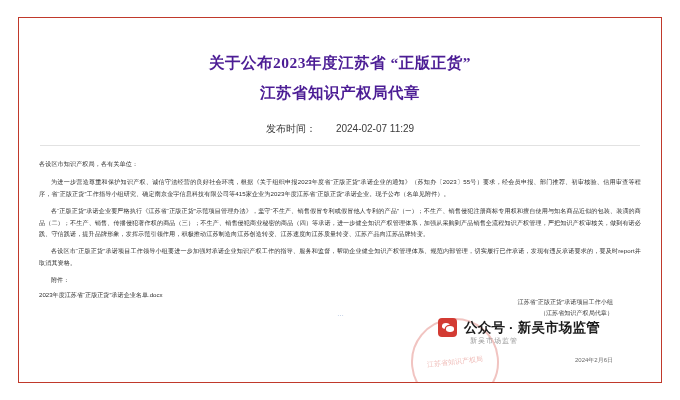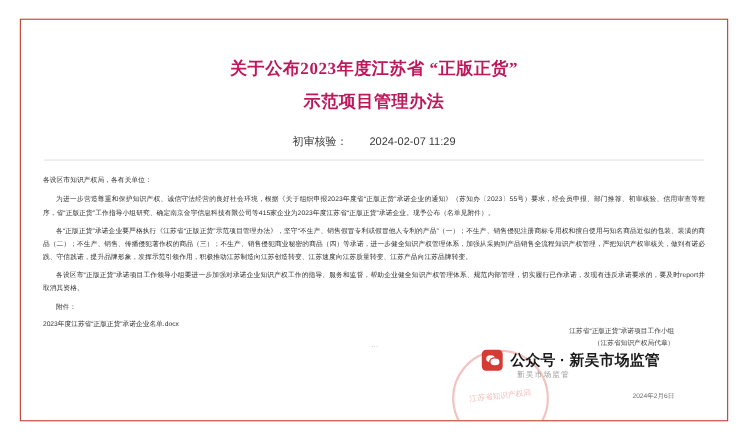--- a/index.html
+++ b/index.html
@@ -40,21 +40,21 @@
     background: #ffffff;
   }
   
   .title-block {
     padding-top: 30px;
     text-align: center;
   }
   .title-line {
     font-family: "Liberation Serif", serif;
     font-weight: bold;
-    color: #be185d;
+    color: #4c1d95;
     font-size: 15.5px;
     letter-spacing: 0.5px;
     line-height: 30px;
   }
   .pub-time {
     margin-top: 14px;
     text-align: center;
     font-size: 10px;
     color: #3a3a3a;
     font-family: "Liberation Sans", sans-serif;
@@ -204,25 +204,25 @@
 </head>
 <body>
 
 <div id="page">
 
   <div id="frame">
     <div class="doc-inner">
 
       <div class="title-block">
         <div class="title-line">关于公布2023年度江苏省 “正版正货”</div>
-        <div class="title-line">示范项目管理办法</div>
+        <div class="title-line">江苏省知识产权局代章</div>
       </div>
 
       <div class="pub-time">
-        <span class="label">初审核验：</span><span class="value">2024-02-07 11:29</span>
+        <span class="label">发布时间：</span><span class="value">2024-02-07 11:29</span>
       </div>
 
       <div class="divider"></div>
 
       <div class="body-wrap">
         <p class="para salutation">各设区市知识产权局，各有关单位：</p>
         <p class="para indent">为进一步营造尊重和保护知识产权、诚信守法经营的良好社会环境，根据《关于组织申报2023年度省“正版正货”承诺企业的通知》（苏知办〔2023〕55号）要求，经会员申报、部门推荐、初审核验、信用审查等程序，省“正版正货”工作指导小组研究、确定南京金宇信息科技有限公司等415家企业为2023年度江苏省“正版正货”承诺企业。现予公布（名单见附件）。</p>
         <p class="para indent">各“正版正货”承诺企业要严格执行《江苏省“正版正货”示范项目管理办法》，坚守“不生产、销售假冒专利或假冒他人专利的产品”（一）；不生产、销售侵犯注册商标专用权和擅自使用与知名商品近似的包装、装潢的商品（二）；不生产、销售、传播侵犯著作权的商品（三）；不生产、销售侵犯商业秘密的商品（四）等承诺，进一步健全知识产权管理体系，加强从采购到产品销售全流程知识产权管理，严把知识产权审核关，做到有诺必践、守信践诺，提升品牌形象，发挥示范引领作用，积极推动江苏制造向江苏创造转变、江苏速度向江苏质量转变、江苏产品向江苏品牌转变。</p>
         <p class="para indent">各设区市“正版正货”承诺项目工作领导小组要进一步加强对承诺企业知识产权工作的指导、服务和监督，帮助企业健全知识产权管理体系、规范内部管理，切实履行已作承诺，发现有违反承诺要求的，要及时report并取消其资格。</p>
         <p class="attach-label">附件：</p>

